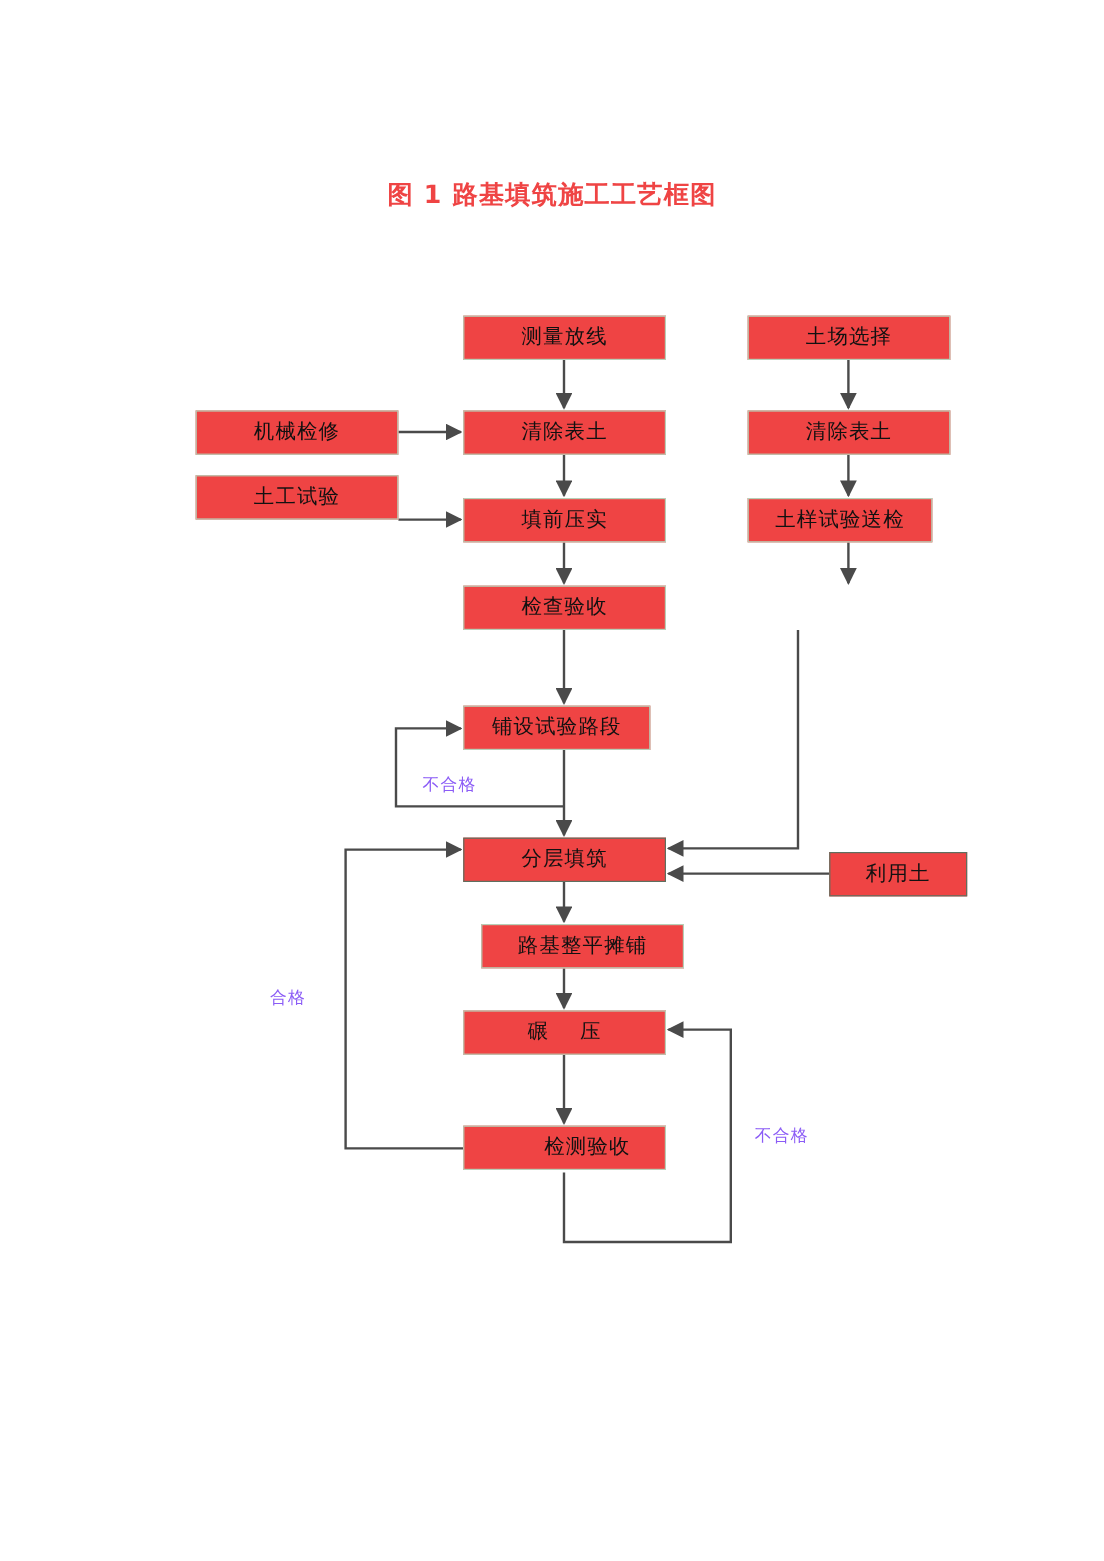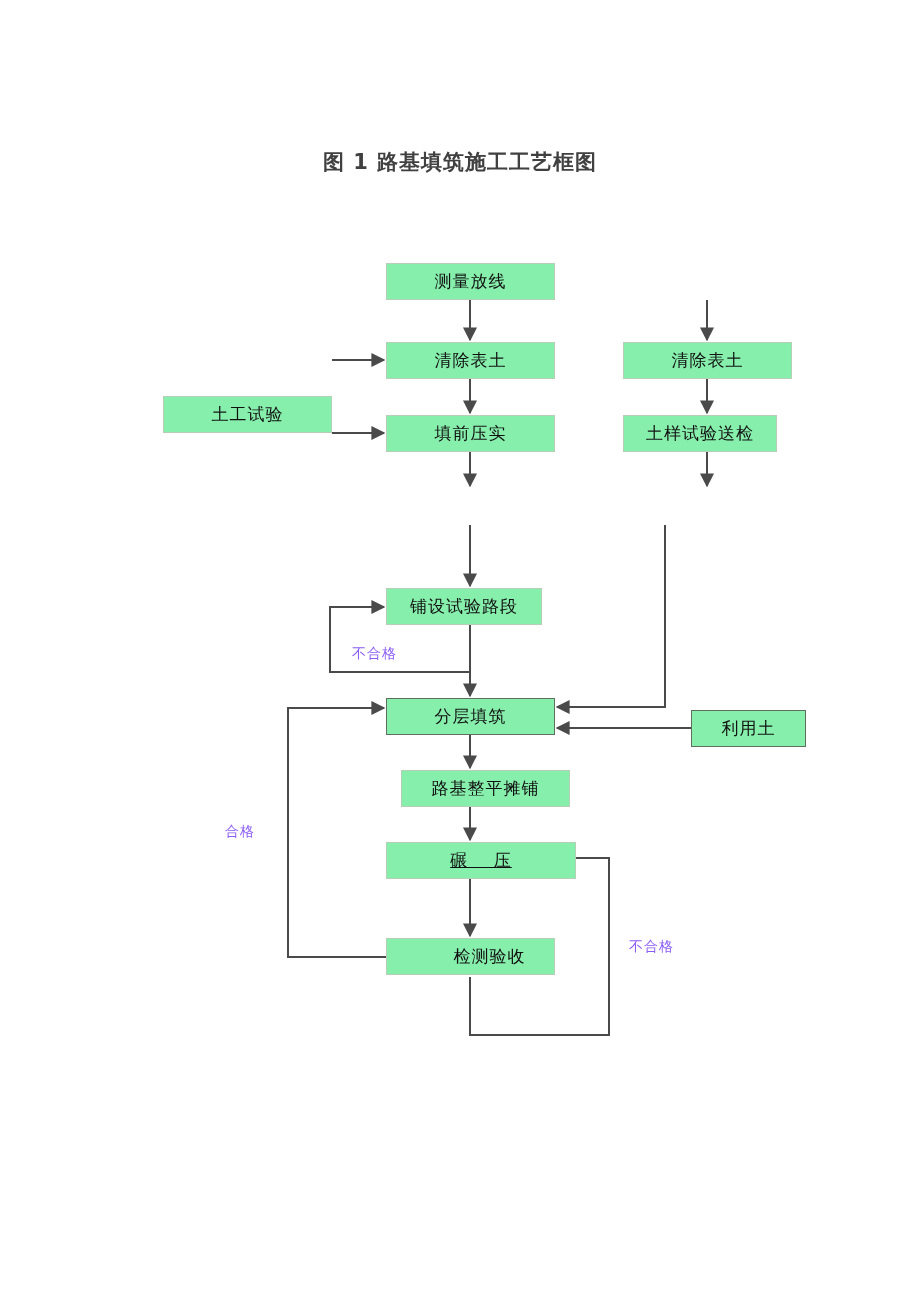--- a/index.html
+++ b/index.html
@@ -23,34 +23,34 @@
   }
   #diagram-title {
     position: absolute;
     left: 0;
     top: 148px;
     width: 920px;
     text-align: center;
     font-size: 21px;
     font-weight: bold;
     letter-spacing: 1px;
-    color: #404040;
+    color: #ef4444;
     font-family: "DejaVu Sans", "Liberation Sans", sans-serif;
   }
   #flow-canvas {
     position: absolute;
     left: 0;
     top: 0;
     width: 920px;
     height: 1301px;
   }
   .node {
     position: absolute;
     box-sizing: border-box;
-    background: #86efac;
+    background: #ef4444;
     border: 1px solid #b7cfb7;
     display: flex;
     align-items: center;
     justify-content: center;
     font-size: 17px;
     line-height: 1;
     color: #111111;
     letter-spacing: 1px;
     white-space: pre;
   }
@@ -105,28 +105,31 @@
 
       <path d="M 386 957 L 288 957 L 288 708 L 384 708"></path>
 
       <path d="M 470 977 L 470 1035 L 609 1035 L 609 858 L 557 858"></path>
     </g>
   </svg>
 
   <div class="node" style="left:386px; top:263px; width:169px; height:37px;">测量放线</div>
   <div class="node" style="left:386px; top:342px; width:169px; height:37px;">清除表土</div>
   <div class="node" style="left:386px; top:415px; width:169px; height:37px;">填前压实</div>
+  <div class="node" style="left:386px; top:488px; width:169px; height:37px;">检查验收</div>
   <div class="node" style="left:386px; top:588px; width:156px; height:37px;">铺设试验路段</div>
   <div class="node strong" style="left:386px; top:698px; width:169px; height:37px;">分层填筑</div>
   <div class="node" style="left:401px; top:770px; width:169px; height:37px;">路基整平摊铺</div>
-  <div class="node" style="left:386px; top:842px; width:190px; height:37px;text-decoration:underline;">碾    压</div>
+  <div class="node" style="left:386px; top:842px; width:169px; height:37px;">碾    压</div>
   <div class="node" style="left:386px; top:938px; width:169px; height:37px;padding-left:38px;">检测验收</div>
 
+  <div class="node" style="left:163px; top:342px; width:169px; height:37px;">机械检修</div>
   <div class="node" style="left:163px; top:396px; width:169px; height:37px;">土工试验</div>
 
+  <div class="node" style="left:623px; top:263px; width:169px; height:37px;">土场选择</div>
   <div class="node" style="left:623px; top:342px; width:169px; height:37px;">清除表土</div>
   <div class="node" style="left:623px; top:415px; width:154px; height:37px;">土样试验送检</div>
 
   <div class="node strong" style="left:691px; top:710px; width:115px; height:37px;">利用土</div>
 
   <div class="edge-label" style="left:352px; top:645px;">不合格</div>
   <div class="edge-label" style="left:225px; top:823px;">合格</div>
   <div class="edge-label" style="left:629px; top:938px;">不合格</div>
 
 </div>

